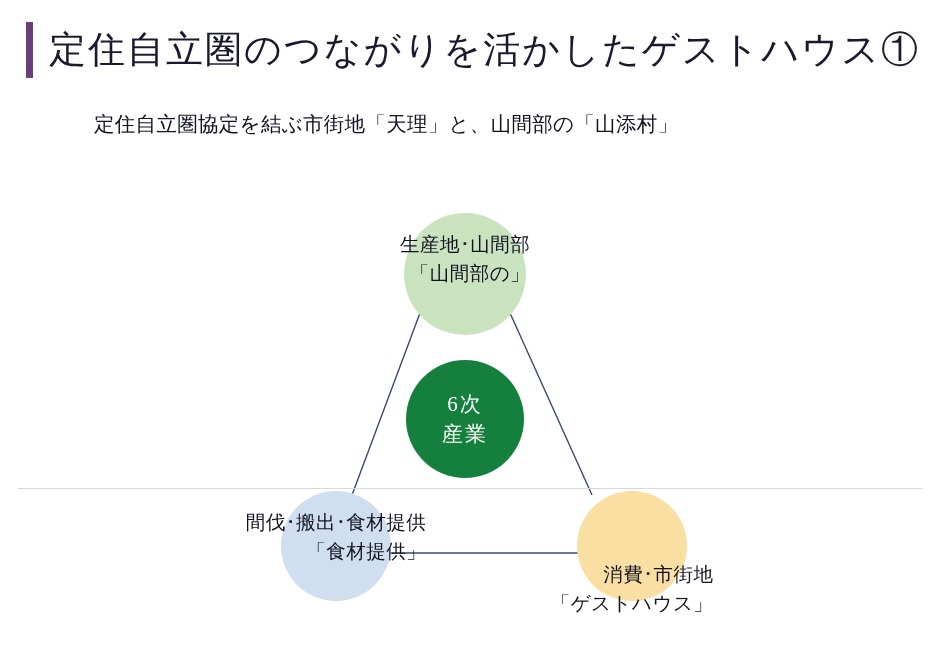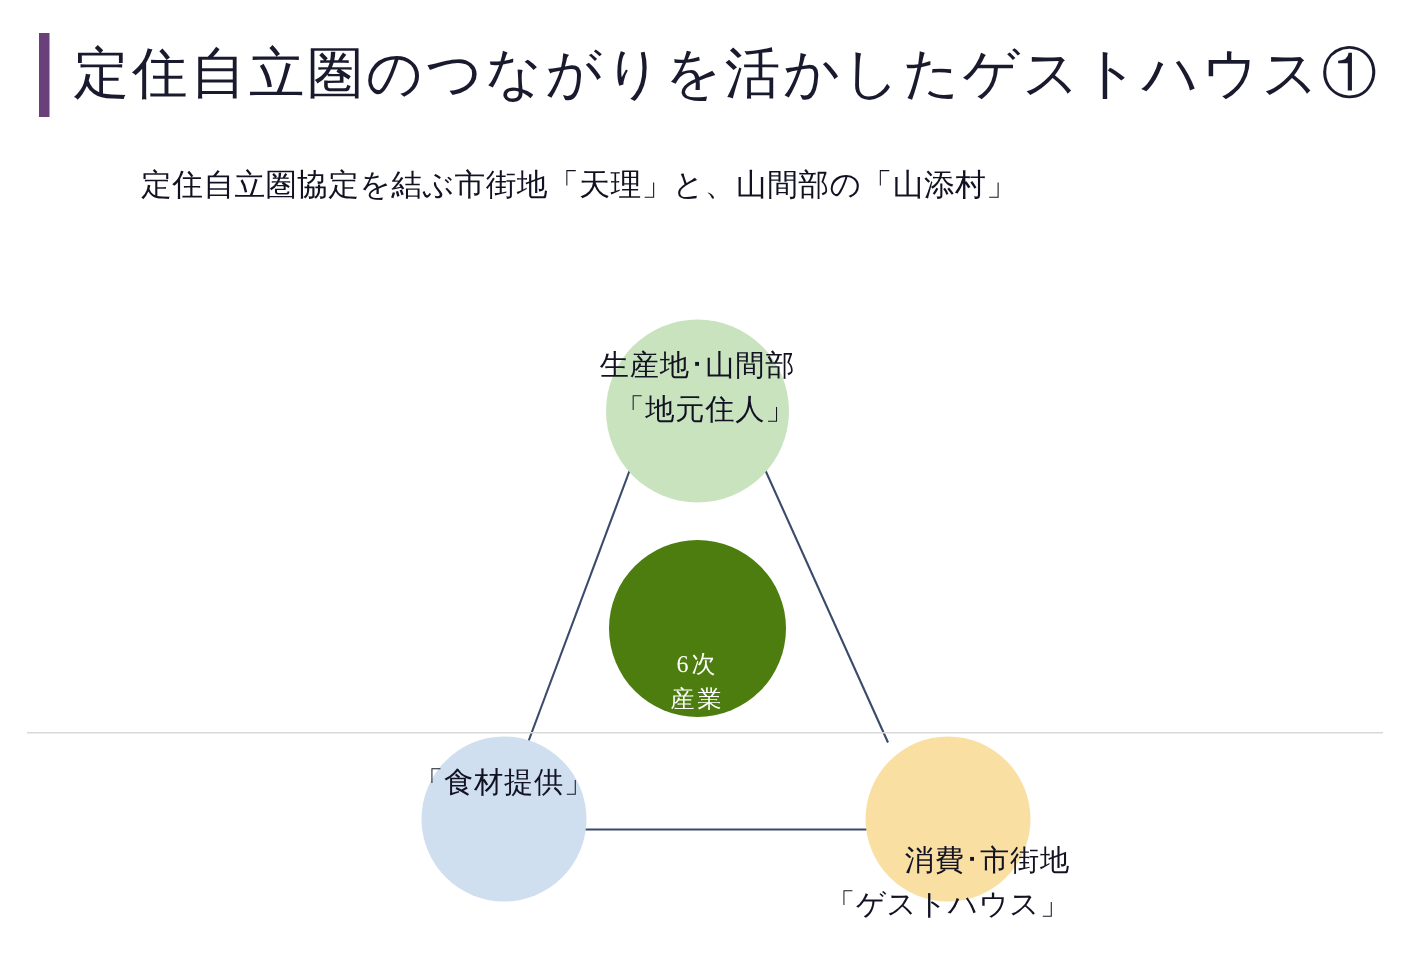--- a/index.html
+++ b/index.html
@@ -98,27 +98,27 @@
     height: 110px;
     left: 577px;
     top: 296px;
     background: #fadfa3;
   }
   .node-center {
     width: 118px;
     height: 118px;
     left: 406px;
     top: 165px;
-    background: #4d7c0f;
+    background: #15803d;
     display: flex;
     flex-direction: column;
     align-items: center;
-    justify-content: flex-end;
+    justify-content: center;
     color: #ffffff;
-    font-size: 16px;
+    font-size: 21px;
     line-height: 1.45;
     letter-spacing: 2px;
   }
   .label {
     position: absolute;
     text-align: right;
     color: #121222;
     font-size: 19.5px;
     line-height: 1.5;
     letter-spacing: 0.5px;
@@ -183,24 +183,25 @@
     <div class="node node-left"></div>
     <div class="node node-right"></div>
 
     <div class="node node-center">
       <span>6次</span>
       <span>産業</span>
     </div>
 
     <div class="label label-top">
       <span class="l1">生産地･山間部</span>
-      <span class="l2">「地元住人」</span>
+      <span class="l2">「山間部の」</span>
     </div>
 
     <div class="label label-left">
+      <span class="l1">間伐･搬出･食材提供</span>
       <span class="l2">「食材提供」</span>
     </div>
 
     <div class="label label-right">
       <span class="l1">消費･市街地</span>
       <span class="l2">「ゲストハウス」</span>
     </div>
   </div>
 
   <div class="bottom-rule"></div>

